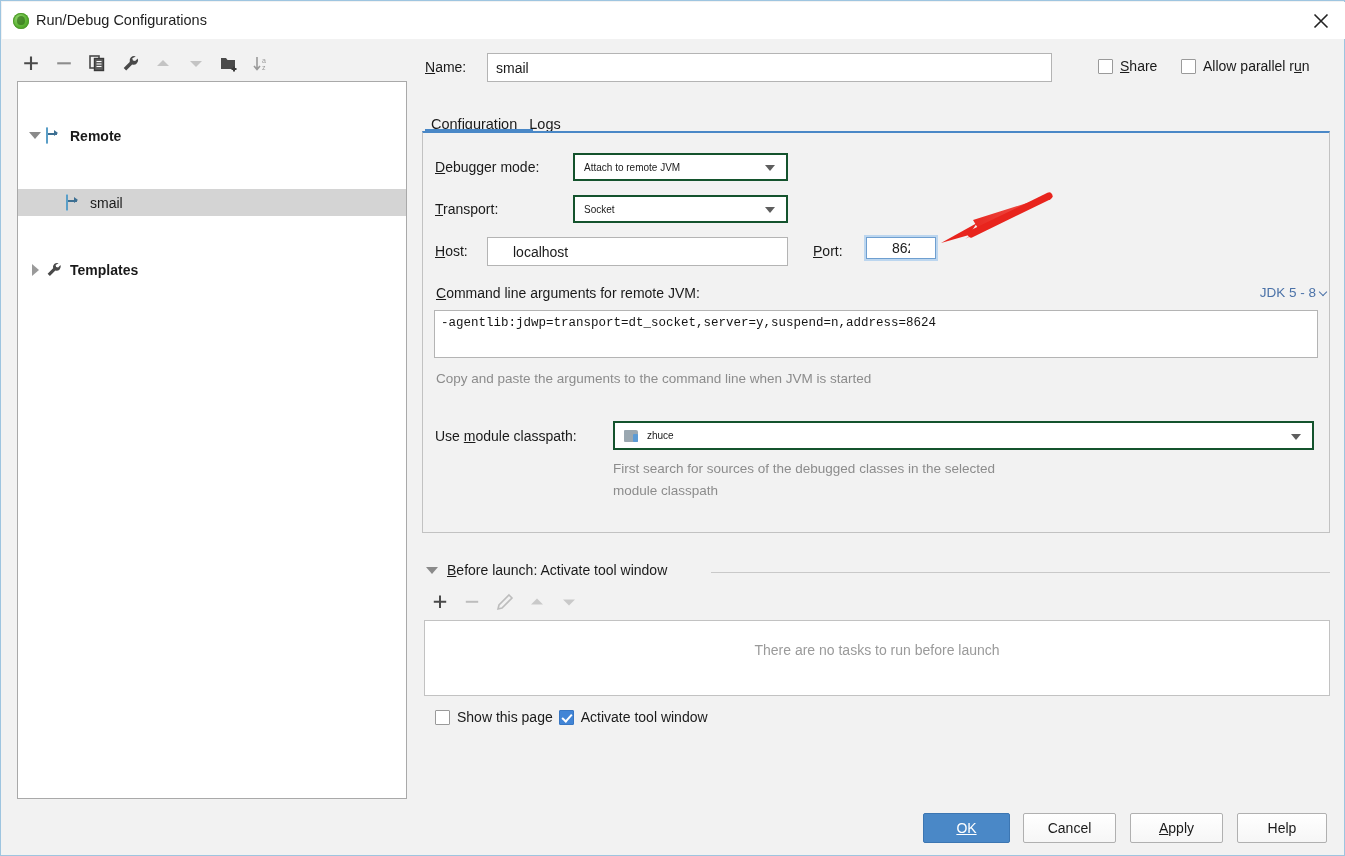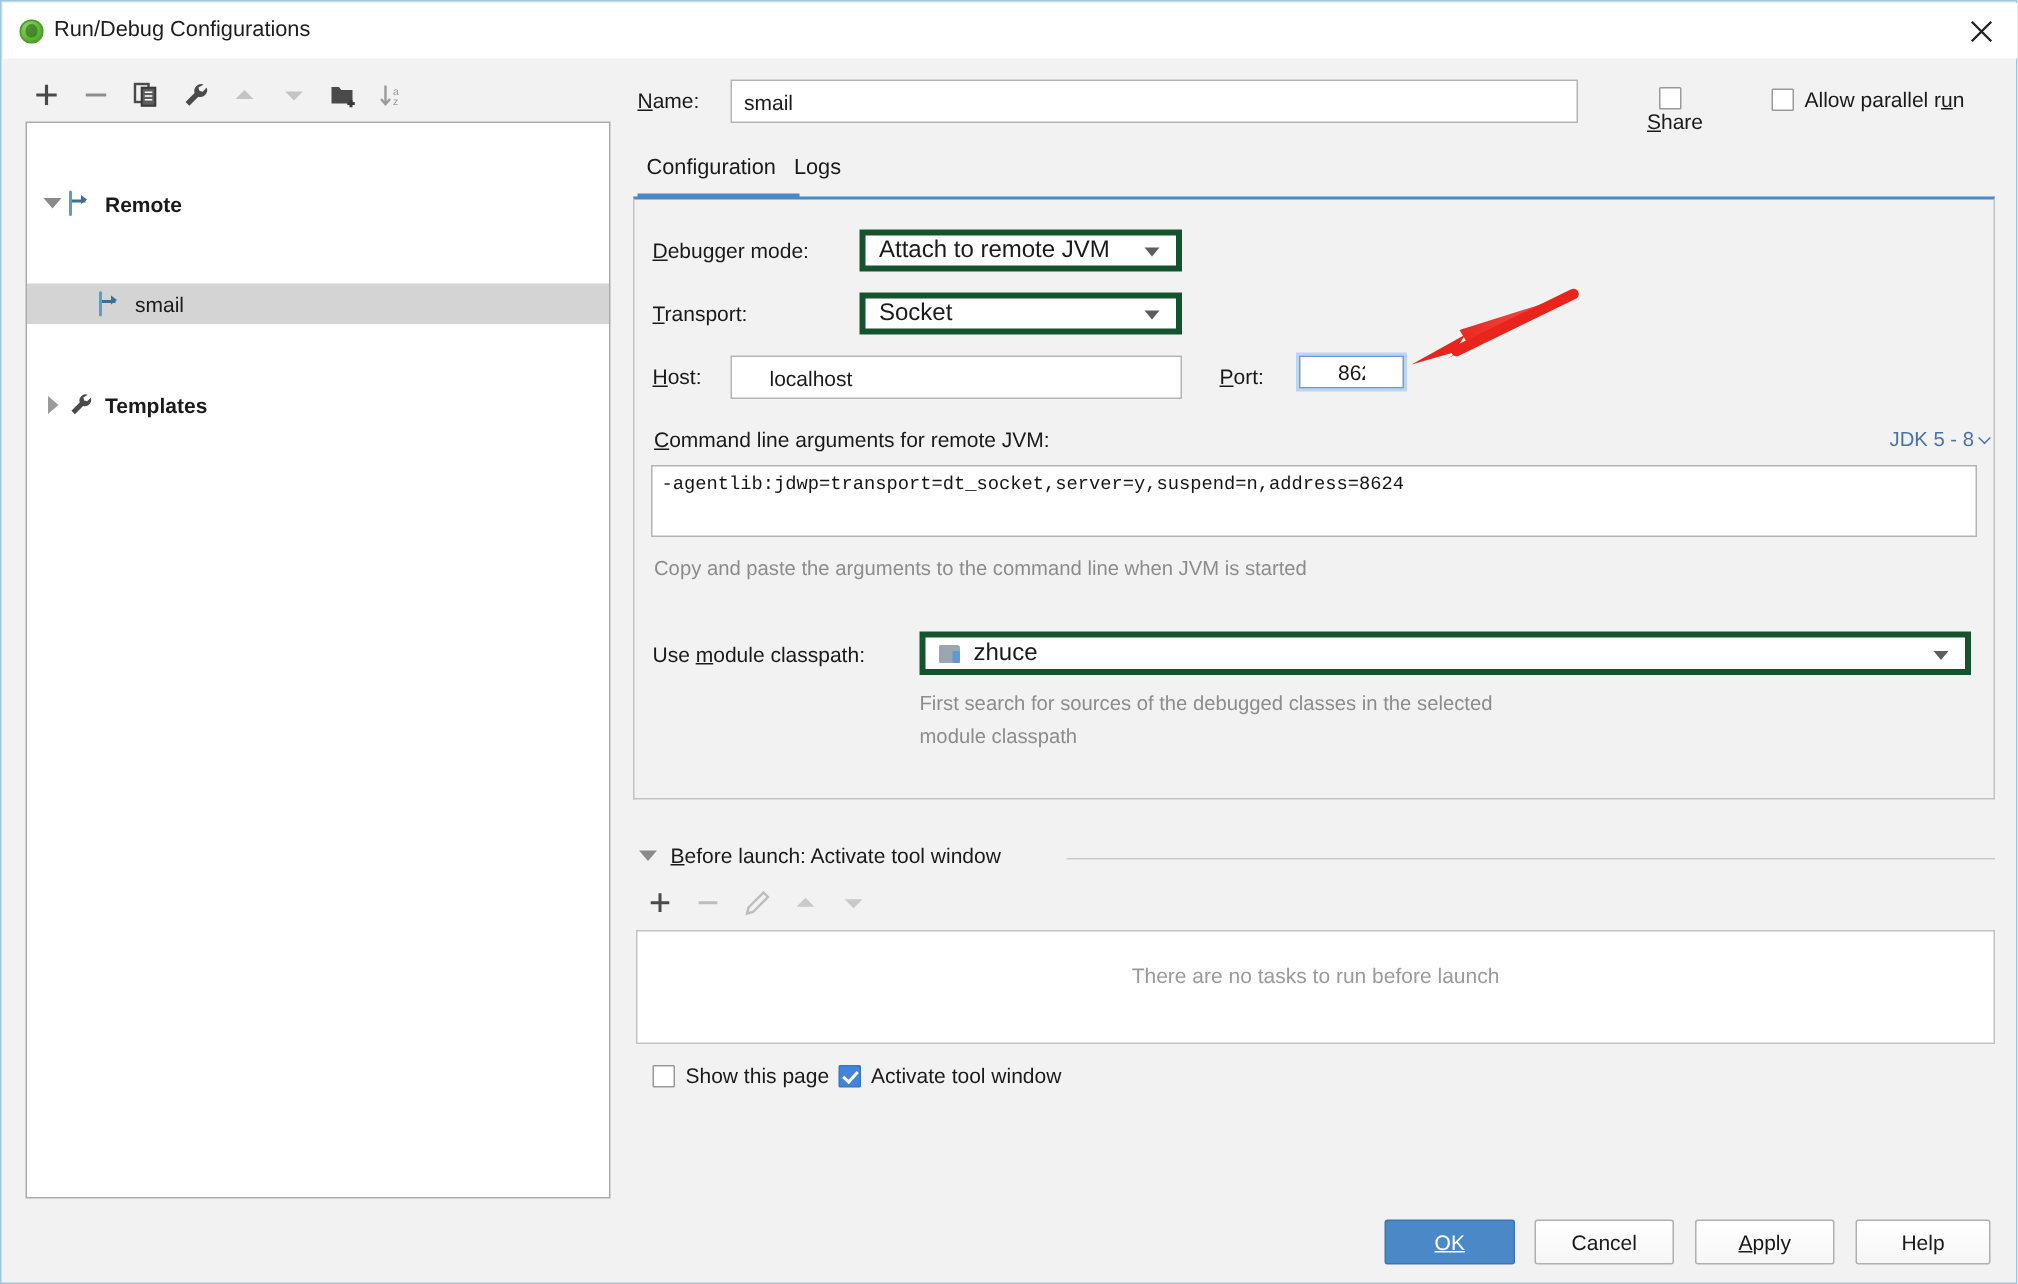--- a/index.html
+++ b/index.html
@@ -199,20 +199,21 @@
   .tabs {
     position: absolute;
     left: 424px; top: 100px;
     display: flex;
   }
   .tab {
     font-size: 14.5px;
     padding: 3px 6px 8px 6px;
     cursor: pointer;
     color: #1a1a1a;
+    margin-top: 12px;
   }
   .panel {
     position: absolute;
     left: 421px; top: 130px;
     width: 908px; height: 402px;
     background: #f2f2f2;
     border: 1px solid #c2c2c2;
     border-top: 2px solid #4a88c7;
     box-sizing: border-box;
   }
@@ -226,25 +227,25 @@
 
   .fld-label {
     position: absolute;
     font-size: 14px;
     color: #1a1a1a;
     white-space: nowrap;
   }
   .combo {
     position: absolute;
     background: #fff;
-    border: 4px solid #14532d;
+    border: 2px solid #14532d;
     box-sizing: border-box;
     display: flex; align-items: center;
     cursor: pointer;
-    font-size: 16px;
+    font-size: 10px;
     padding-left: 9px;
   }
   .combo .arrow {
     position: absolute;
     right: 11px; top: 50%;
     margin-top: -2px;
     width: 0; height: 0;
     border-left: 5.5px solid transparent;
     border-right: 5.5px solid transparent;
     border-top: 6px solid #5e5e5e;
@@ -492,21 +493,21 @@
           <path d="M12.6 1.2a4.2 4.2 0 0 0-5.5 5.1L1.6 11.8l2.3 2.3 5.5-5.5a4.2 4.2 0 0 0 5.1-5.5l-2.4 2.4-2-.5-.5-2z" fill="#4a4a4a"></path>
         </svg>
       </span>
       <span class="tree-label bold">Templates</span>
     </div>
   </div>
 
   <div class="name-label"><span class="u">N</span>ame:</div>
   <input class="name-input" type="text" value="smail" style="">
 
-  <div class="cbx-wrap" style="left:1097px; top:57px;flex-direction:column;">
+  <div class="cbx-wrap" style="left:1097px; top:57px;">
     <span class="cbx"></span>
     <span><span class="u">S</span>hare</span>
   </div>
   <div class="cbx-wrap" style="left:1180px; top:57px;">
     <span class="cbx"></span>
     <span>Allow parallel r<span class="u">u</span>n</span>
   </div>
 
   <div class="tabs">
     <div class="tab">Configuration</div>

